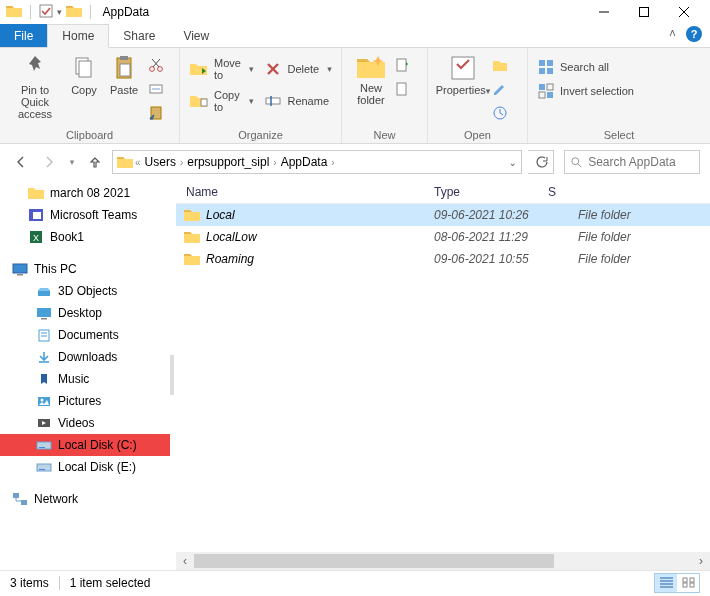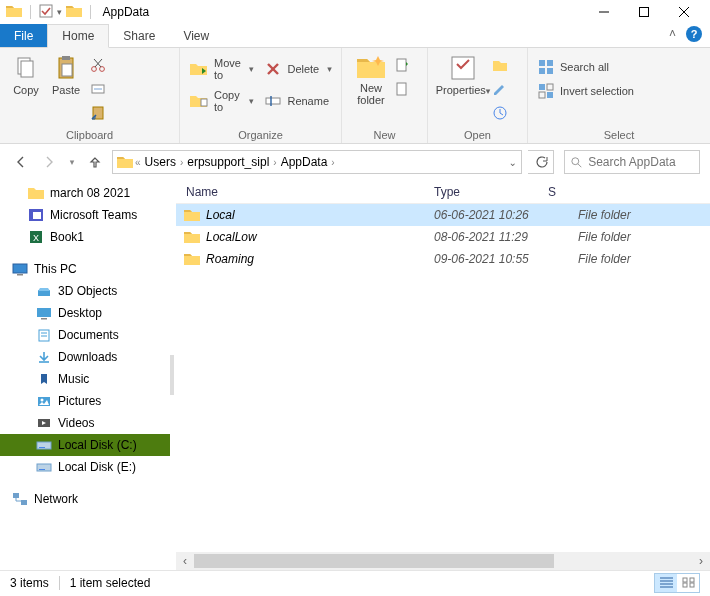--- a/index.html
+++ b/index.html
@@ -45,21 +45,21 @@
   .addr .stretch { flex: 1; }
   .refresh { width: 26px; height: 24px; border: 1px solid #ccc; border-left: none; display: flex; align-items: center; justify-content: center; color: #555; }
   .search { width: 136px; height: 24px; border: 1px solid #ccc; margin-left: 4px; display: flex; align-items: center; padding: 0 6px; color: #888; gap: 6px; }
   .search input { border: none; outline: none; width: 100%; font-size: 12px; background: transparent; }
 
   
   .main { display: flex; height: 390px; }
   .tree { width: 170px; overflow: hidden; padding-top: 2px; }
   .tree-item { display: flex; align-items: center; gap: 6px; height: 22px; padding-left: 28px; font-size: 12px; }
   .tree-item.l2 { padding-left: 36px; }
-  .tree-item.sel { background: #4d7c0f; }
+  .tree-item.sel { background: #ef4444; }
   .tree-item svg { flex: 0 0 auto; }
   .tree-gap { height: 10px; }
   .splitter { width: 6px; background: #fff; display:flex; align-items:center;}
   .splitter .handle { width:4px; height:40px; background:#ddd;}
   .content { flex: 1; display: flex; flex-direction: column; }
   .cols { display: flex; height: 24px; align-items: center; border-bottom: 1px solid #eee; color: #335; font-size: 12px; }
   .col-name { flex: 0 0 258px; padding-left: 10px; }
   .col-date { flex: 0 0 144px; }
   .col-type { flex: 0 0 110px; }
   .col-size { flex: 1; padding-left:4px;}
@@ -140,20 +140,27 @@
   <div class="right">
     <span style="color:#666;">˄</span>
     <span class="help-badge">?</span>
   </div>
 </div>
 
 <div class="ribbon">
 
   <div class="rgroup" style="width:180px;">
     <div class="body">
+      <div class="vbtn">
+        <svg width="28" height="28" viewBox="0 0 28 28">
+            <path d="M14 2l6 6-3 1 2 6-4-2-2 4-2-6-3-1z" fill="#6b6b6b"></path>
+          </svg>
+        <div class="txt" style="white-space:pre-line;">Pin to Quick
+access</div>
+      </div>
       <div class="vbtn" style="width:40px;">
         <svg width="28" height="28" viewBox="0 0 28 28">
             <rect x="6" y="4" width="12" height="16" fill="#fff" stroke="#888"></rect>
             <rect x="9" y="7" width="12" height="16" fill="#fff" stroke="#888"></rect>
           </svg>
         <div class="txt">Copy</div>
       </div>
       <div class="vbtn" style="width:40px;">
         <svg width="28" height="28" viewBox="0 0 28 28">
             <rect x="7" y="4" width="14" height="20" fill="#d9b36c" stroke="#a67c00"></rect>
@@ -488,21 +495,21 @@
     </div>
     <div class="rows" id="rows">
         <div class="row sel">
           <div class="c-name">
             <svg class="folder-svg" viewBox="0 0 16 14">
               <path d="M0 2h6l2 2h8v9H0z" fill="#ffd76b"></path>
               <path d="M0 2h6l2 2H0z" fill="#e8b84a"></path>
             </svg>
             <span>Local</span>
           </div>
-          <div class="c-date">06-06-2021 10:26</div>
+          <div class="c-date">09-06-2021 10:26</div>
           <div class="c-type">File folder</div>
         </div>
         <div class="row">
           <div class="c-name">
             <svg class="folder-svg" viewBox="0 0 16 14">
               <path d="M0 2h6l2 2h8v9H0z" fill="#ffd76b"></path>
               <path d="M0 2h6l2 2H0z" fill="#e8b84a"></path>
             </svg>
             <span>LocalLow</span>
           </div>

